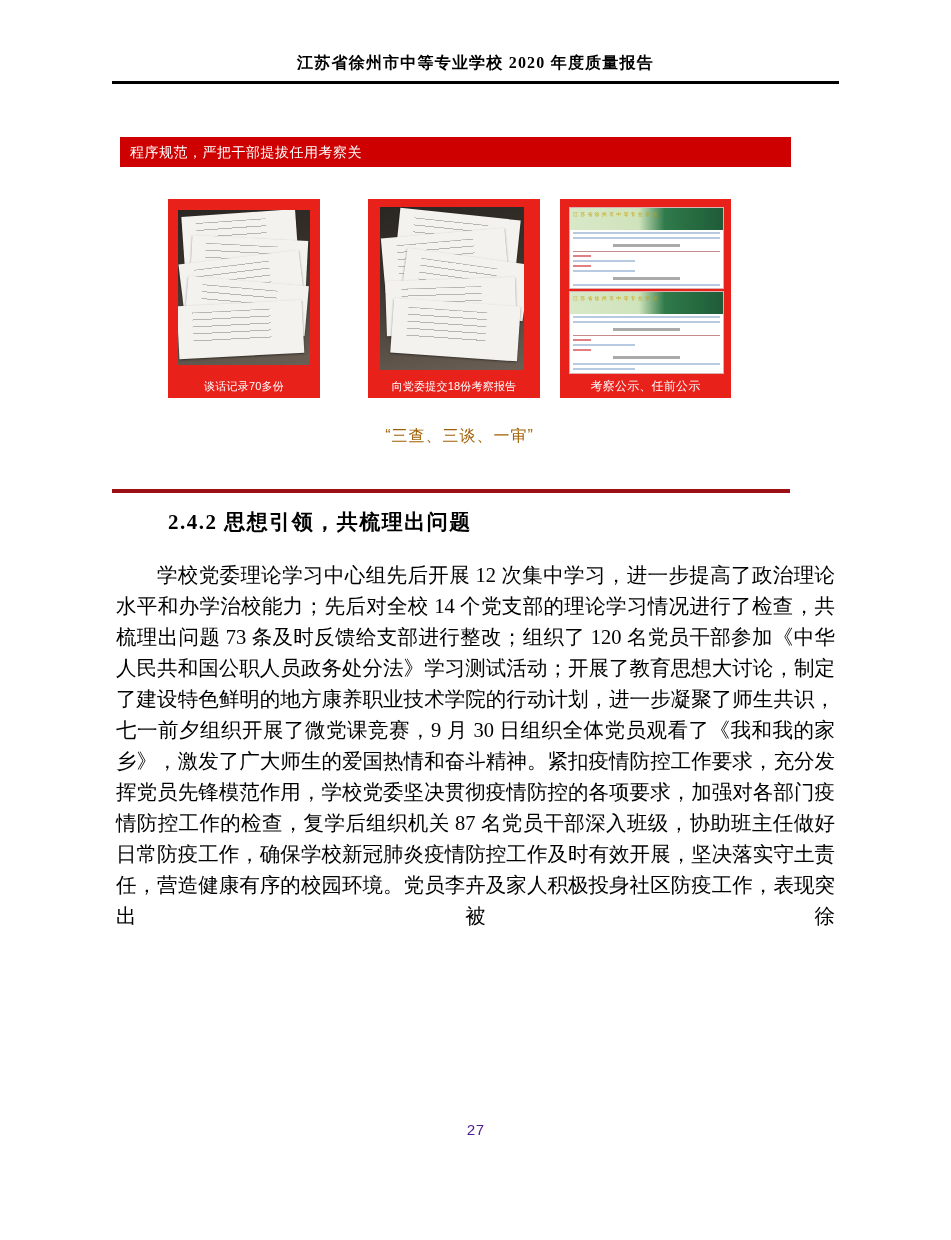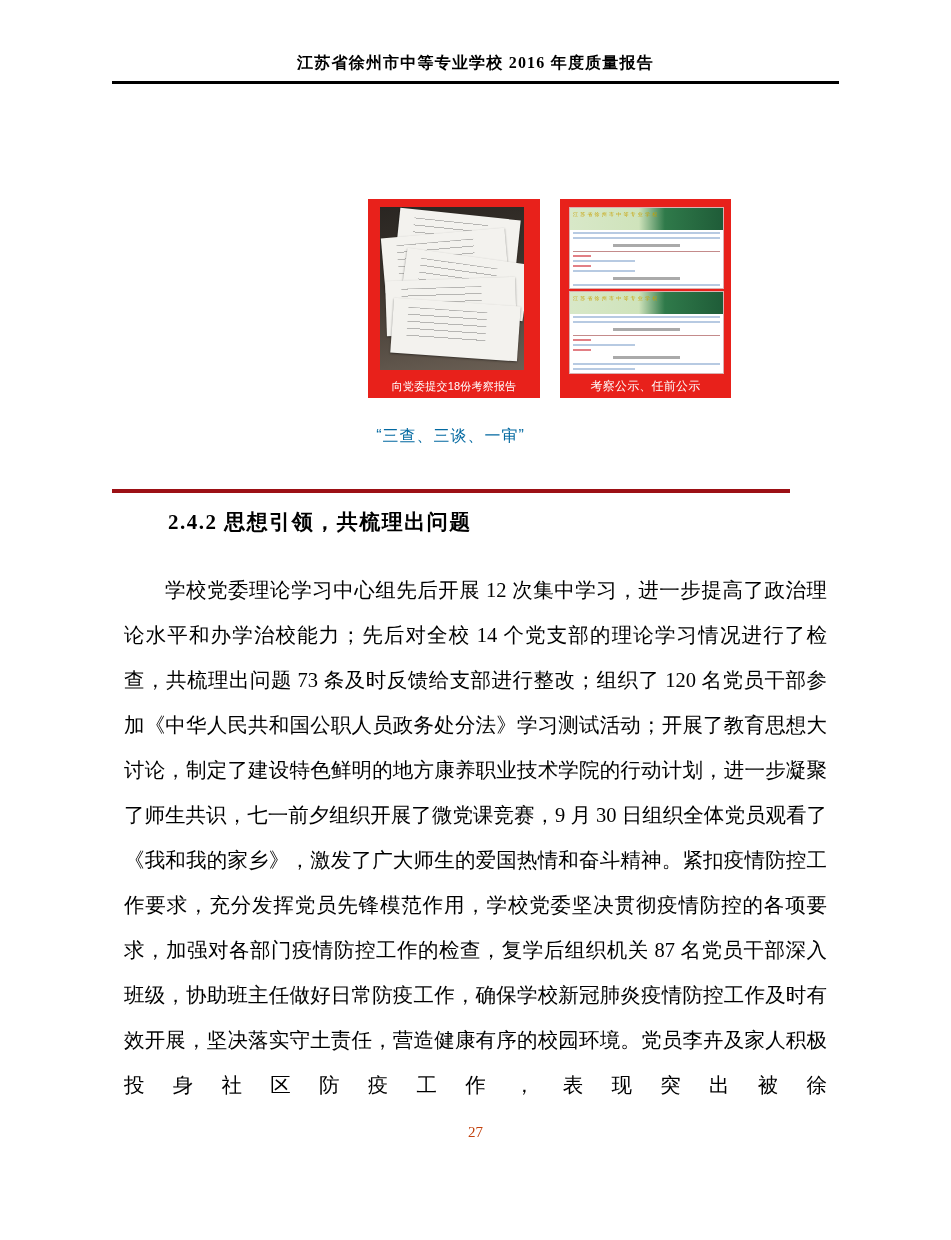--- a/index.html
+++ b/index.html
@@ -186,27 +186,27 @@
   }
   .ws-sep {
     height: 1px;
     background: #c48b8b;
     margin: 3px 0;
   }
 
   
   .fig-subcap {
     position: absolute;
-    left: 168px;
+    left: 177px;
     top: 425px;
     width: 565px;
     text-align: center;
     font-family: "Liberation Sans", "DejaVu Sans", sans-serif;
     font-size: 16px;
-    color: #0369a1;
+    color: #a16207;
     letter-spacing: 1px;
     line-height: 22px;
     white-space: nowrap;
   }
 
   
   .section-rule {
     position: absolute;
     left: 112px;
     top: 489px;
@@ -233,55 +233,69 @@
   .body-text {
     position: absolute;
     left: 112px;
     top: 556px;
     width: 727px;
     font-family: "Liberation Serif", "DejaVu Serif", serif;
     font-size: 20.5px;
     color: #000000;
   }
   .body-text p {
-    margin: 12px;
+    margin: 4px;
     text-align: justify;
     text-align-last: justify;
     text-justify: inter-character;
-    line-height: 45px;
+    line-height: 31px;
     text-indent: 41px;
     letter-spacing: 0px;
   }
 
   
   .page-number {
     position: absolute;
     left: 0;
     top: 1122px;
     width: 951px;
     text-align: center;
-    font-family: Liberation Serif, serif;
+    font-family: Liberation Mono, monospace;
     font-size: 15px;
-    color: #c2410c;
+    color: #4c1d95;
     line-height: 20px;
   }
 </style>
 </head>
 <body>
 
 <div class="page">
 
   <div class="doc-header">
-    <div class="htext">江苏省徐州市中等专业学校 2016 年度质量报告</div>
+    <div class="htext">江苏省徐州市中等专业学校 2020 年度质量报告</div>
   </div>
   <div class="header-rule"></div>
 
+  <div class="red-banner">
+    <span class="btext">程序规范，严把干部提拔任用考察关</span>
+  </div>
 
   <div class="fig-row">
 
+    <div class="fig fig-1">
+      <div class="photo">
+        <div class="desk"></div>
+        <div class="sheet" style="left:4%;  top:2%;  width:86%; height:34%; transform:rotate(-4deg);"></div>
+        <div class="sheet" style="left:10%; top:18%; width:88%; height:33%; transform:rotate(3deg);"></div>
+        <div class="sheet" style="left:2%;  top:30%; width:92%; height:32%; transform:rotate(-7deg);"></div>
+        <div class="sheet" style="left:6%;  top:46%; width:92%; height:32%; transform:rotate(5deg);"></div>
+        <div class="sheet" style="left:0%;  top:60%; width:95%; height:34%; transform:rotate(-3deg);"></div>
+      </div>
+      <div class="cap">谈话记录70多份</div>
+    </div>
 
     <div class="fig fig-2">
       <div class="photo">
         <div class="desk"></div>
         <div class="sheet" style="left:12%; top:4%;  width:84%; height:36%; transform:rotate(6deg);"></div>
         <div class="sheet" style="left:2%;  top:16%; width:86%; height:34%; transform:rotate(-5deg);"></div>
         <div class="sheet" style="left:16%; top:30%; width:86%; height:35%; transform:rotate(8deg);"></div>
         <div class="sheet" style="left:4%;  top:44%; width:90%; height:34%; transform:rotate(-2deg);"></div>
         <div class="sheet" style="left:8%;  top:58%; width:88%; height:34%; transform:rotate(4deg);"></div>
       </div>

